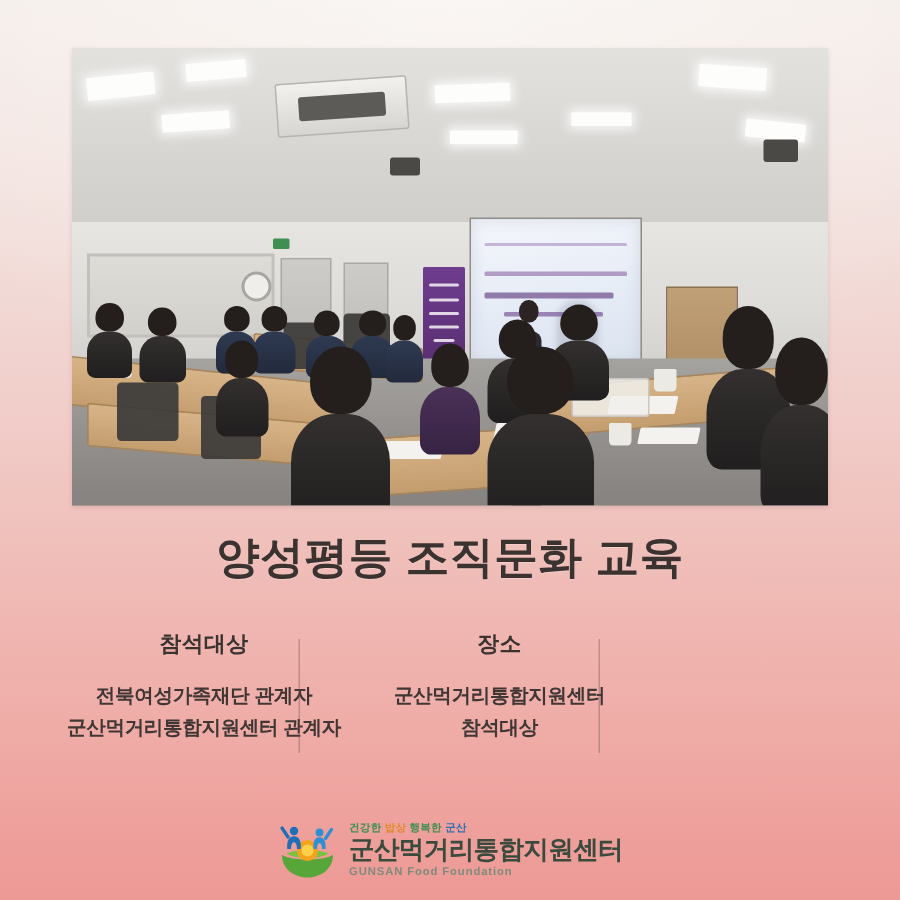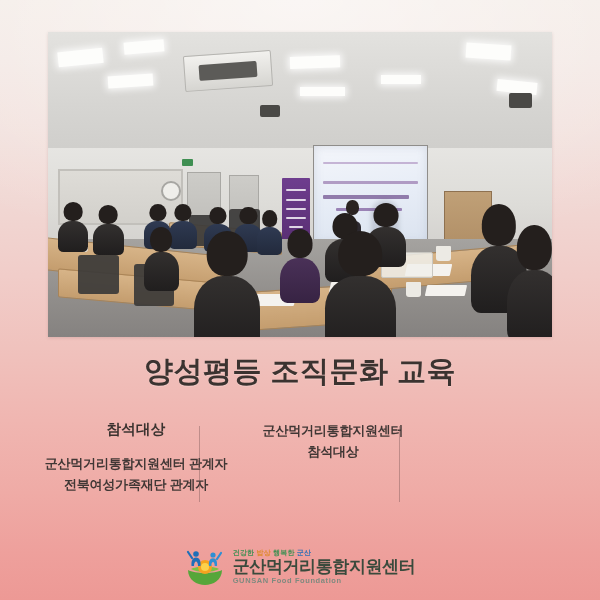--- a/index.html
+++ b/index.html
@@ -509,25 +509,26 @@
     </div>
   </div>
 
   <div class="title">양성평등 조직문화 교육</div>
 
   <div class="info">
 
 
     <div class="info-col col-audience">
       <div class="col-head">참석대상</div>
+      <div class="col-line">전북여성가족재단 관계자</div>
       <div class="col-line">군산먹거리통합지원센터 관계자</div>
-      <div class="col-line">전북여성가족재단 관계자</div>
     </div>
 
     <div class="info-col col-place">
+      <div class="col-head">장소</div>
       <div class="col-line">군산먹거리통합지원센터</div>
       <div class="col-line">참석대상</div>
     </div>
 
     <div class="divider d1"></div>
     <div class="divider d2"></div>
   </div>
 
   <div class="footer">
 

